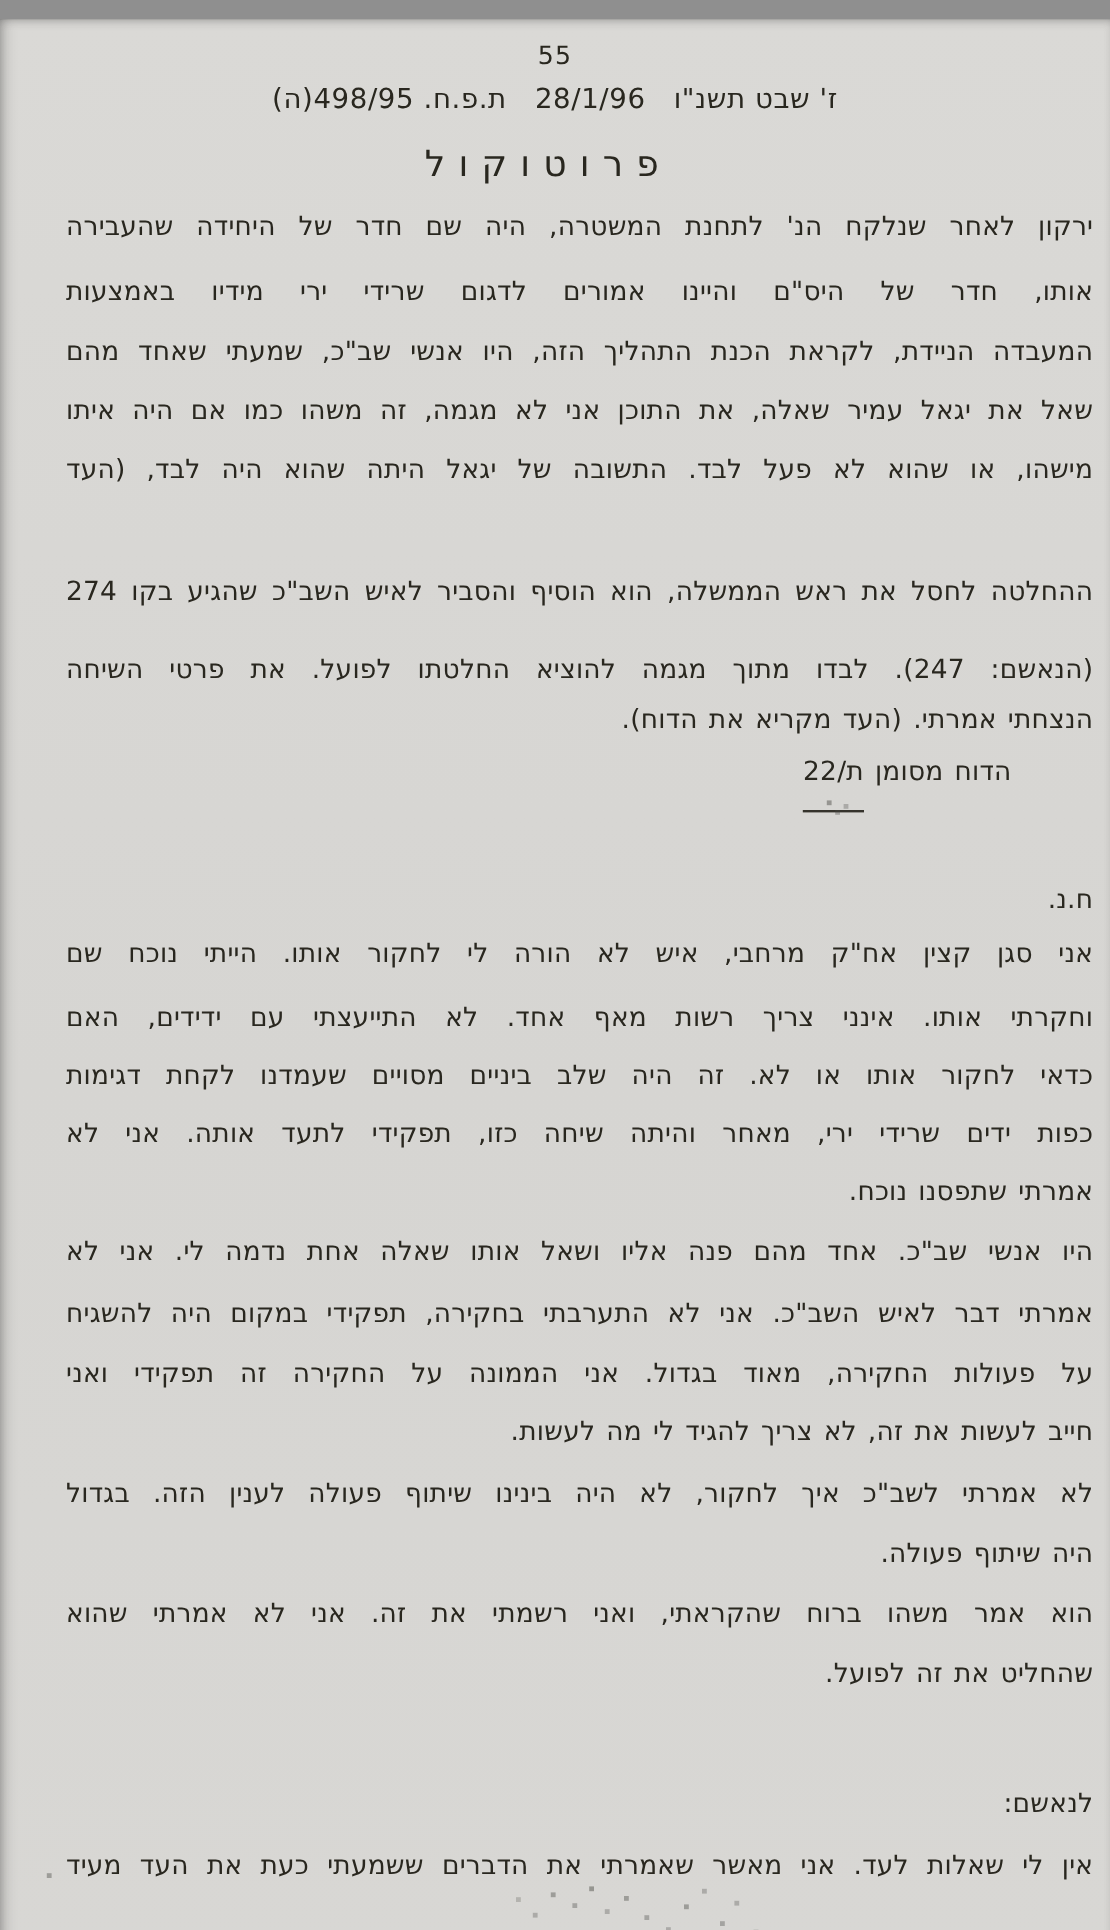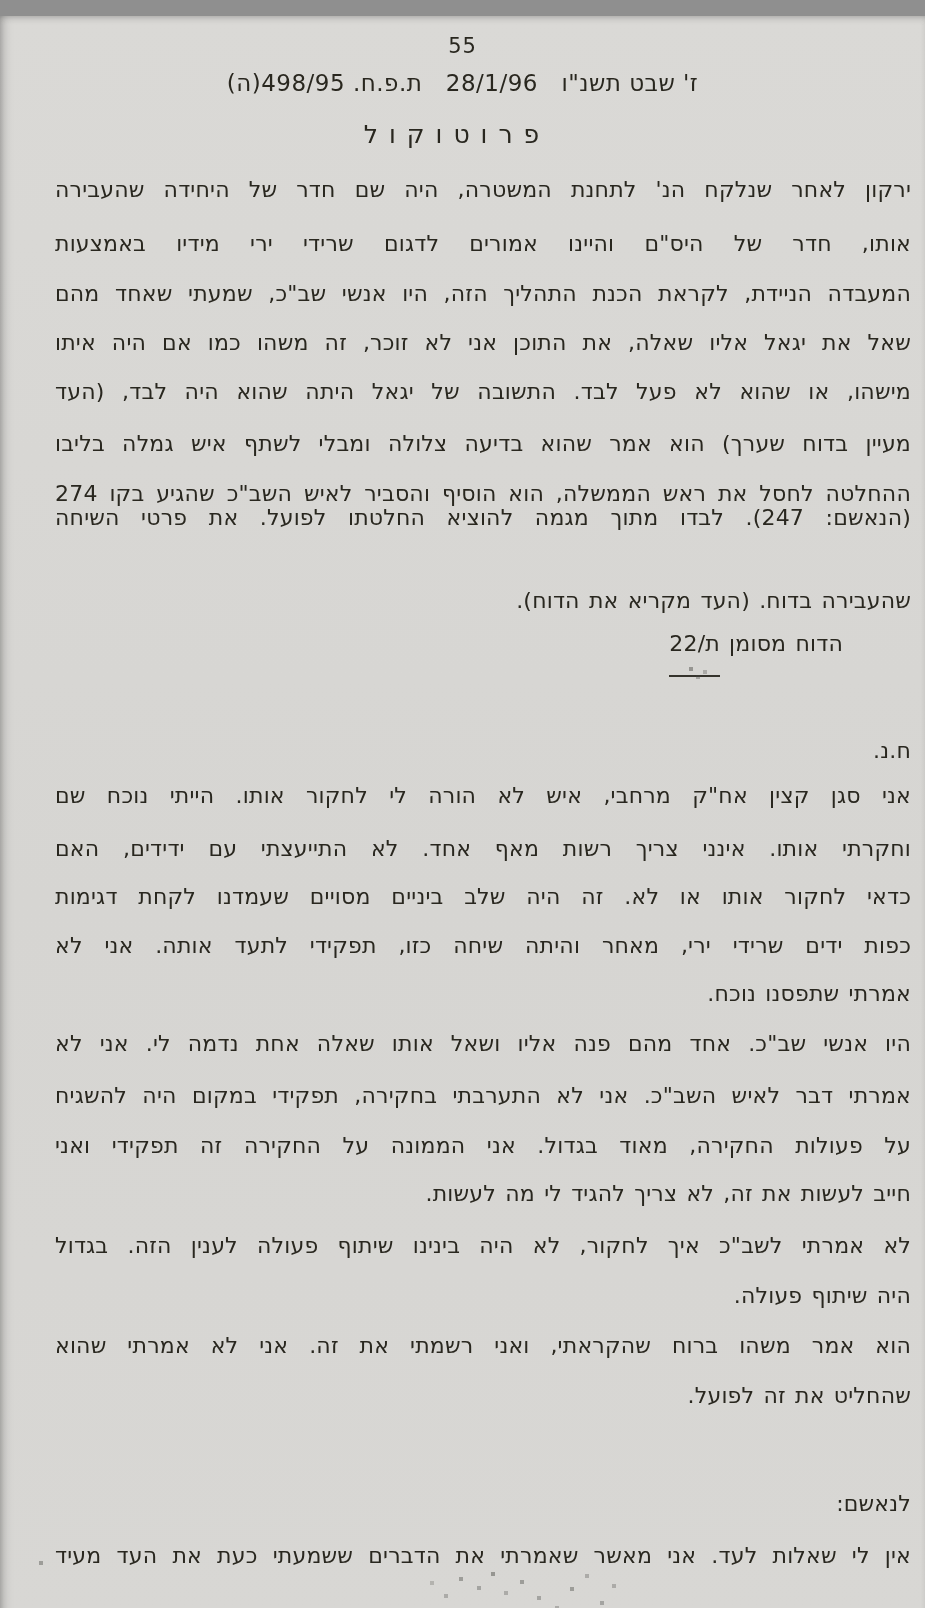--- a/index.html
+++ b/index.html
@@ -10,21 +10,21 @@
     background:linear-gradient(180deg,#dad9d6 0%,#d6d5d2 55%,#d8d7d4 100%);
     font-family:"DejaVu Sans", sans-serif;
     color:#29271f;
     direction:rtl;
     overflow:hidden;
     box-shadow:inset 5px 0 12px -5px rgba(60,60,60,.55), inset 0 4px 10px -6px rgba(60,60,60,.45);
   }
   .abs { position:absolute; left:0; right:0; }
   .pagenum { text-align:center; font-size:21px; letter-spacing:1px; }
   .hdr { text-align:center; font-size:23px; white-space:pre-wrap; letter-spacing:.5px; }
-  .title { text-align:center; font-size:25px; letter-spacing:11px; padding-right:11px; }
+  .title { text-align:center; font-size:30px; letter-spacing:11px; padding-right:11px; }
   .body { position:absolute; top:0; right:14px; left:55px; height:100%; }
   .line {
     position:absolute; right:0; left:0;
     font-size:22px; line-height:30px;
     letter-spacing:.2px; word-spacing:2px;
   }
   .j { text-align:justify; text-align-last:justify; text-justify:inter-word; }
   .r { text-align:right; }
   .exh { right:68px; }
   .u { border-bottom:2px solid #35332c; padding-bottom:19px; }
@@ -62,26 +62,25 @@
 
   <div class="abs hdr" style="top:54px">ז' שבט תשנ"ו   28/1/96   ת.פ.ח. 498/95(ה)</div>
 
   <div class="abs title" style="top:104px">פרוטוקול</div>
 
   <div class="body">
 
     <div class="line j" style="top:159px">ירקון לאחר שנלקח הנ' לתחנת המשטרה, היה שם חדר של היחידה שהעבירה</div>
     <div class="line j" style="top:213px">אותו, חדר של היס"ם והיינו אמורים לדגום שרידי ירי מידיו באמצעות</div>
     <div class="line j" style="top:263px">המעבדה הניידת, לקראת הכנת התהליך הזה, היו אנשי שב"כ, שמעתי שאחד מהם</div>
-    <div class="line j" style="top:312px">שאל את יגאל אליו שאלה, את התוכן אני לא זוכר, זה משהו כמו אם היה איתו</div>
+    <div class="line j" style="top:312px">שאל את יגאל עמיר שאלה, את התוכן אני לא מגמה, זה משהו כמו אם היה איתו</div>
     <div class="line j" style="top:361px">מישהו, או שהוא לא פעל לבד. התשובה של יגאל היתה שהוא היה לבד, (העד</div>
-    <div class="line j" style="top:413px">מעיין בדוח שערך) הוא אמר שהוא בדיעה צלולה ומבלי לשתף איש גמלה בליבו</div>
     <div class="line j" style="top:463px">ההחלטה לחסל את ראש הממשלה, הוא הוסיף והסביר לאיש השב"כ שהגיע בקו 274</div>
-    <div class="line j" style="top:487px">(הנאשם: 247). לבדו מתוך מגמה להוציא החלטתו לפועל. את פרטי השיחה</div>
-    <div class="line r" style="top:570px">שהעבירה בדוח. (העד מקריא את הדוח).</div>
+    <div class="line j" style="top:528px">(הנאשם: 247). לבדו מתוך מגמה להוציא החלטתו לפועל. את פרטי השיחה</div>
+    <div class="line r" style="top:570px">הנצחתי אמרתי. (העד מקריא את הדוח).</div>
 
     <div class="line r exh" style="top:613px"><span>הדוח מסומן </span><span class="u">ת/22</span></div>
 
     <div class="line r" style="top:720px">ח.נ.</div>
 
     <div class="line j" style="top:765px">אני סגן קצין אח"ק מרחבי, איש לא הורה לי לחקור אותו. הייתי נוכח שם</div>
     <div class="line j" style="top:818px">וחקרתי אותו. אינני צריך רשות מאף אחד. לא התייעצתי עם ידידים, האם</div>
     <div class="line j" style="top:866px">כדאי לחקור אותו או לא. זה היה שלב ביניים מסויים שעמדנו לקחת דגימות</div>
     <div class="line j" style="top:915px">כפות ידים שרידי ירי, מאחר והיתה שיחה כזו, תפקידי לתעד אותה. אני לא</div>
     <div class="line r" style="top:963px">אמרתי שתפסנו נוכח.</div>

